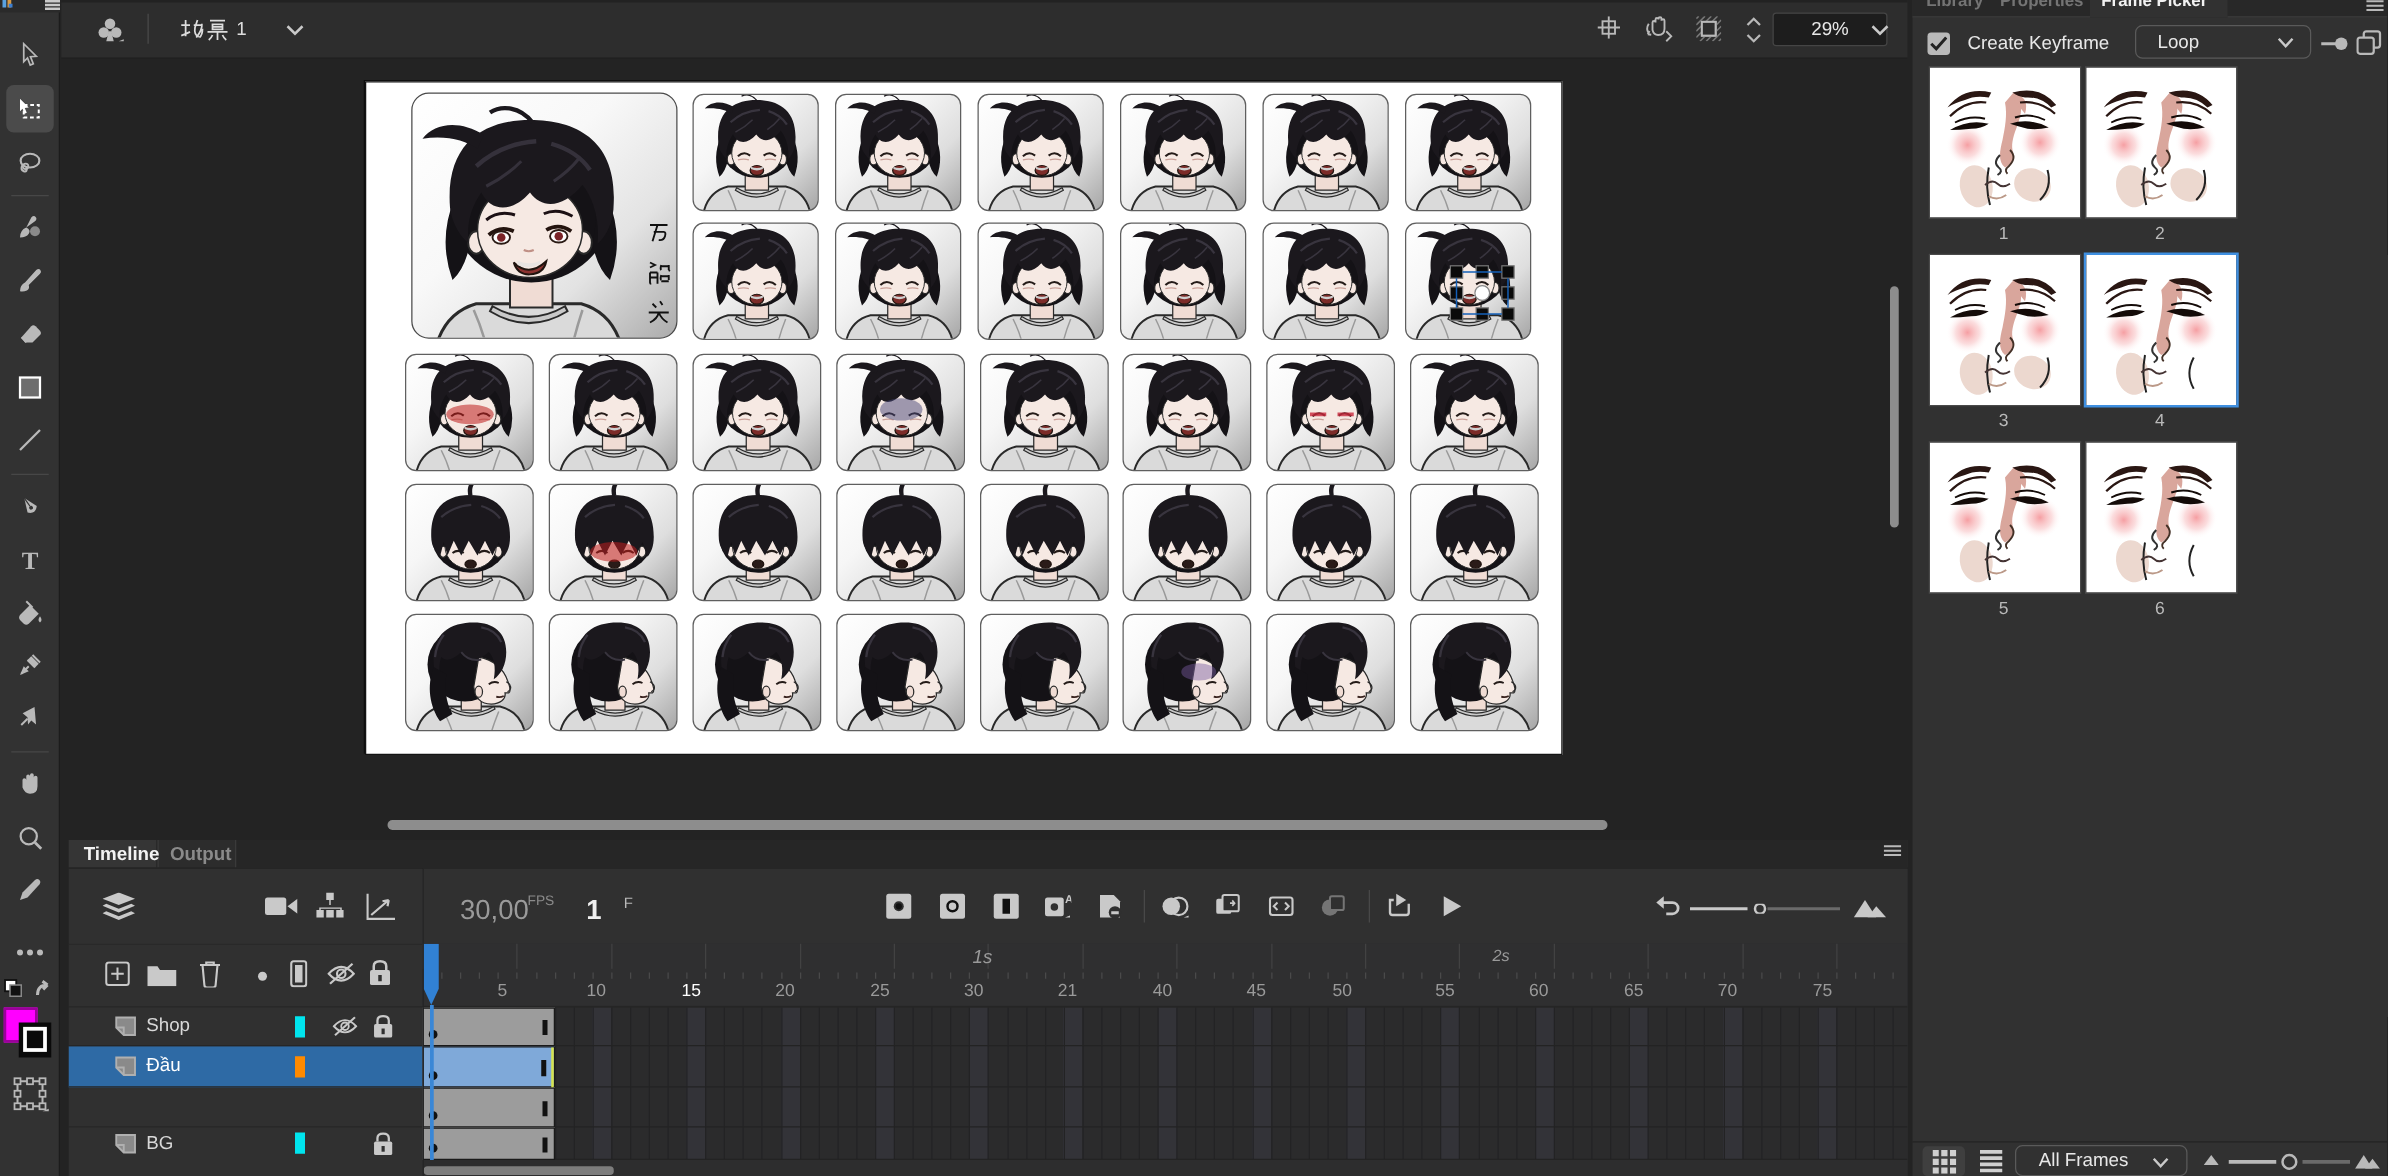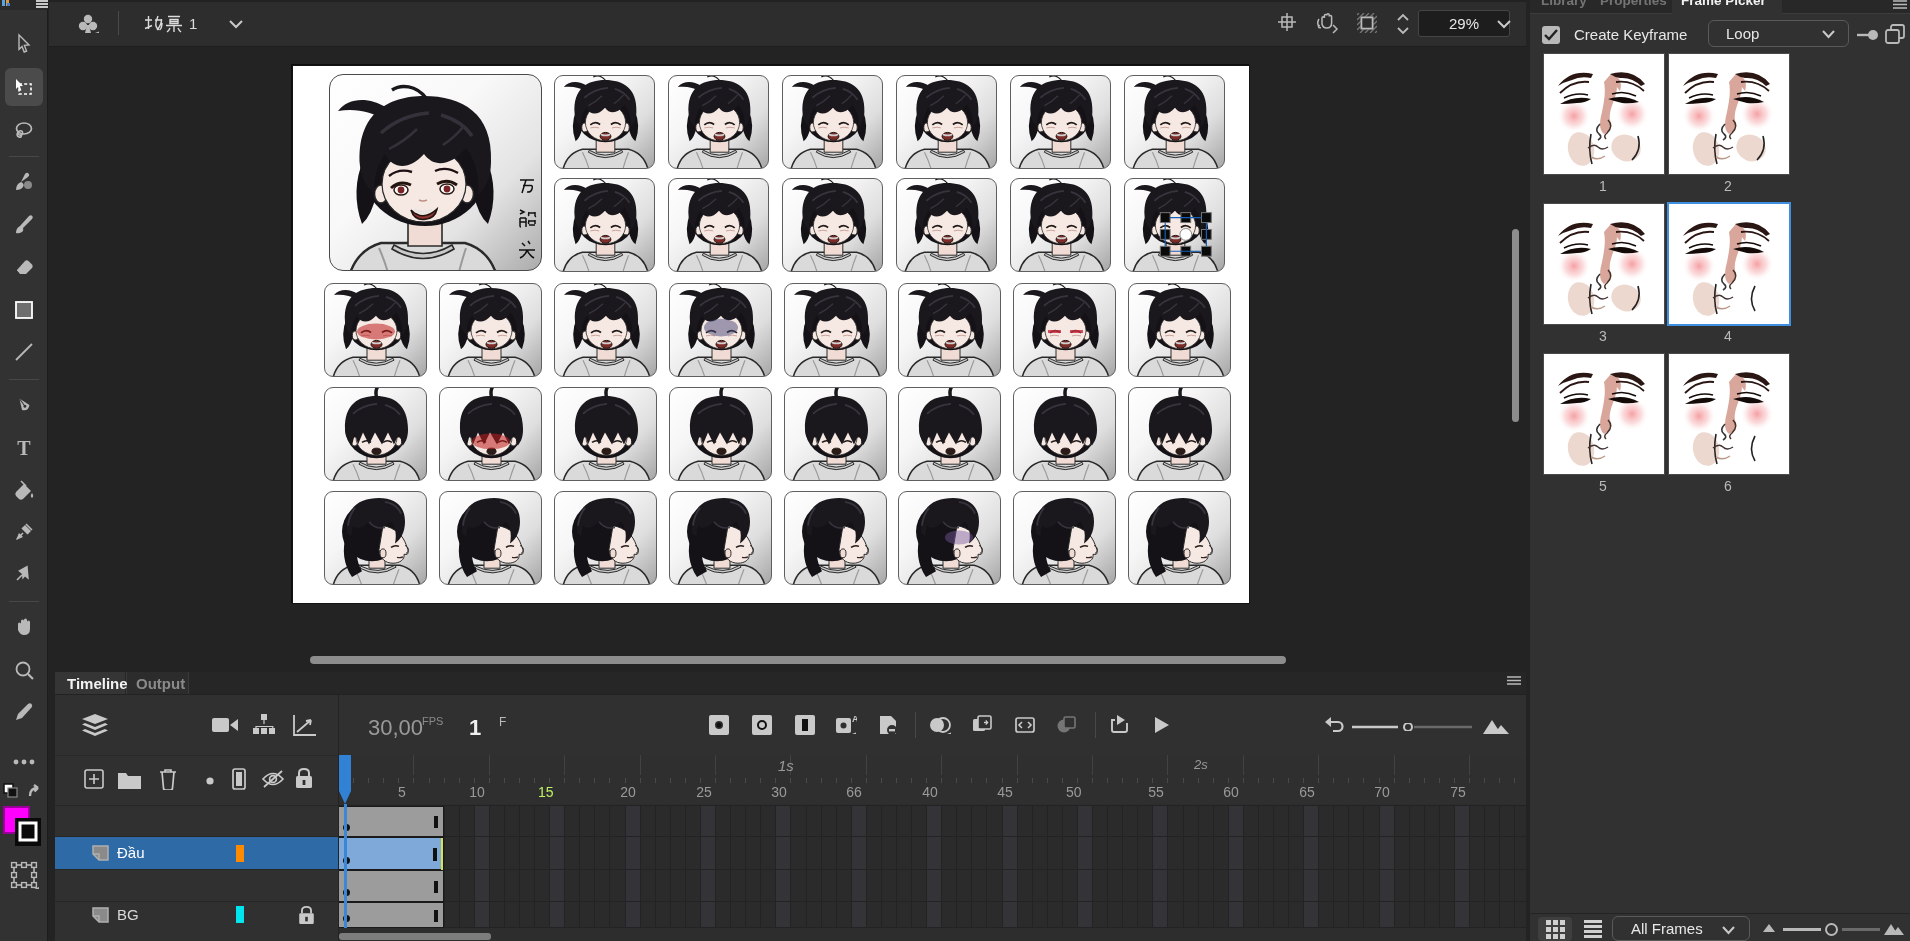--- a/index.html
+++ b/index.html
@@ -665,20 +665,38 @@
 <svg class="abs" style="left:206px;top:98px" width="24" height="18" viewBox="0 0 24 18">
       <path d="M2,9 Q12,-2 22,9 Q12,20 2,9 Z" fill="none" stroke="#c9c9c9" stroke-width="1.7"></path>
       <circle cx="12" cy="9" r="3.4" fill="none" stroke="#c9c9c9" stroke-width="1.7"></circle>
       <path d="M3,17 L21,1" stroke="#c9c9c9" stroke-width="1.8"></path>
     </svg>
 <svg class="abs" style="left:240px;top:95px" width="18" height="22" viewBox="0 0 18 22">
       <rect x="1" y="9" width="16" height="12" rx="1.5" fill="#c9c9c9"></rect>
       <path d="M4,9 V6 q0,-4 5,-4 q5,0 5,4 v3" fill="none" stroke="#c9c9c9" stroke-width="2"></path>
       <rect x="7.6" y="13" width="2.8" height="5" fill="#303030"></rect>
     </svg>
+<div class="abs" style="left:0;top:134px;width:283px;height:31px;background:transparent">
+<svg class="abs" style="left:36px;top:6px" width="19" height="18" viewBox="0 0 19 18">
+        <path d="M2,2 H17 V16 H8 L2,10 Z" fill="#8a8a8a" stroke="#b0b0b0" stroke-width="1.5"></path>
+        <path d="M2,10 L8,10 L8,16" fill="none" stroke="#b0b0b0" stroke-width="1.5"></path>
+      </svg>
+<div class="abs" style="left:62px;top:6px;color:#d8d8d8;font-size:15px">Shop</div>
+<div class="abs" style="left:181px;top:7px;width:8px;height:17px;background:#00e5ee"></div>
+<svg class="abs" style="left:210px;top:7px" width="22" height="16" viewBox="0 0 24 18">
+        <path d="M2,9 Q12,-2 22,9 Q12,20 2,9 Z" fill="none" stroke="#c9c9c9" stroke-width="1.7"></path>
+        <circle cx="12" cy="9" r="3.4" fill="none" stroke="#c9c9c9" stroke-width="1.7"></circle>
+        <path d="M3,17 L21,1" stroke="#c9c9c9" stroke-width="1.8"></path>
+      </svg>
+<svg class="abs" style="left:243px;top:5px" width="17" height="20" viewBox="0 0 18 22">
+        <rect x="1" y="9" width="16" height="12" rx="1.5" fill="#c9c9c9"></rect>
+        <path d="M4,9 V6 q0,-4 5,-4 q5,0 5,4 v3" fill="none" stroke="#c9c9c9" stroke-width="2"></path>
+        <rect x="7.6" y="13" width="2.8" height="5" fill="#303030"></rect>
+      </svg>
+</div>
 <div class="abs" style="left:0;top:133px;width:283px;height:1px;background:#262626"></div>
 <div class="abs" style="left:0;top:165px;width:283px;height:33px;background:#2e6aa5">
 <svg class="abs" style="left:36px;top:7px" width="19" height="18" viewBox="0 0 19 18">
         <path d="M2,2 H17 V16 H8 L2,10 Z" fill="#8a8a8a" stroke="#b0b0b0" stroke-width="1.5"></path>
         <path d="M2,10 L8,10 L8,16" fill="none" stroke="#b0b0b0" stroke-width="1.5"></path>
       </svg>
 <div class="abs" style="left:62px;top:7px;color:#ffffff;font-size:15px">Đầu</div>
 <div class="abs" style="left:181px;top:8px;width:8px;height:17px;background:#ff8a00"></div>
 </div>
 <div class="abs" style="left:0;top:164px;width:283px;height:1px;background:#262626"></div>
@@ -789,25 +807,25 @@
       <div class="abs" style="left:1070.7px;top:83px;width:1px;height:5px;background:#4a4a4a"></div>
       <div class="abs" style="left:1085.8px;top:83px;width:1px;height:5px;background:#4a4a4a"></div>
       <div class="abs" style="left:1100.8px;top:83px;width:1px;height:5px;background:#4a4a4a"></div>
       <div class="abs" style="left:1115.9px;top:83px;width:1px;height:5px;background:#4a4a4a"></div>
       <div class="abs" style="left:1131.0px;top:83px;width:1px;height:5px;background:#4a4a4a"></div>
       <div class="abs" style="left:1146.1px;top:83px;width:1px;height:5px;background:#4a4a4a"></div>
       <div class="abs" style="left:1161.2px;top:83px;width:1px;height:5px;background:#4a4a4a"></div>
       <div class="abs" style="left:1176.2px;top:83px;width:1px;height:5px;background:#4a4a4a"></div>
 <div class="abs" style="left:49px;top:89px;width:30px;text-align:center;color:#9a9a9a;font-size:14px">5</div>
       <div class="abs" style="left:124px;top:89px;width:30px;text-align:center;color:#9a9a9a;font-size:14px">10</div>
-      <div class="abs" style="left:200px;top:89px;width:30px;color:#bef264;font-size:14px">15</div>
+      <div class="abs" style="left:200px;top:89px;width:30px;text-align:center;color:#ffffff;font-size:14px">15</div>
       <div class="abs" style="left:275px;top:89px;width:30px;text-align:center;color:#9a9a9a;font-size:14px">20</div>
       <div class="abs" style="left:351px;top:89px;width:30px;text-align:center;color:#9a9a9a;font-size:14px">25</div>
       <div class="abs" style="left:426px;top:89px;width:30px;text-align:center;color:#9a9a9a;font-size:14px">30</div>
-      <div class="abs" style="left:501px;top:89px;width:30px;text-align:center;color:#9a9a9a;font-size:14px">66</div>
+      <div class="abs" style="left:501px;top:89px;width:30px;text-align:center;color:#9a9a9a;font-size:14px">21</div>
       <div class="abs" style="left:577px;top:89px;width:30px;text-align:center;color:#9a9a9a;font-size:14px">40</div>
       <div class="abs" style="left:652px;top:89px;width:30px;text-align:center;color:#9a9a9a;font-size:14px">45</div>
       <div class="abs" style="left:728px;top:89px;width:30px;text-align:left;color:#9a9a9a;font-size:14px">50</div>
       <div class="abs" style="left:803px;top:89px;width:30px;text-align:center;color:#9a9a9a;font-size:14px">55</div>
       <div class="abs" style="left:878px;top:89px;width:30px;text-align:center;color:#9a9a9a;font-size:14px">60</div>
       <div class="abs" style="left:954px;top:89px;width:30px;text-align:center;color:#9a9a9a;font-size:14px">65</div>
       <div class="abs" style="left:1029px;top:89px;width:30px;text-align:center;color:#9a9a9a;font-size:14px">70</div>
       <div class="abs" style="left:1105px;top:89px;width:30px;text-align:center;color:#9a9a9a;font-size:14px">75</div>
       <div class="abs" style="left:440px;top:62px;color:#9a9a9a;font-size:15px;font-style:italic">1s</div>
       <div class="abs" style="left:856px;top:62px;color:#9a9a9a;font-size:13px;font-style:italic">2s</div>

